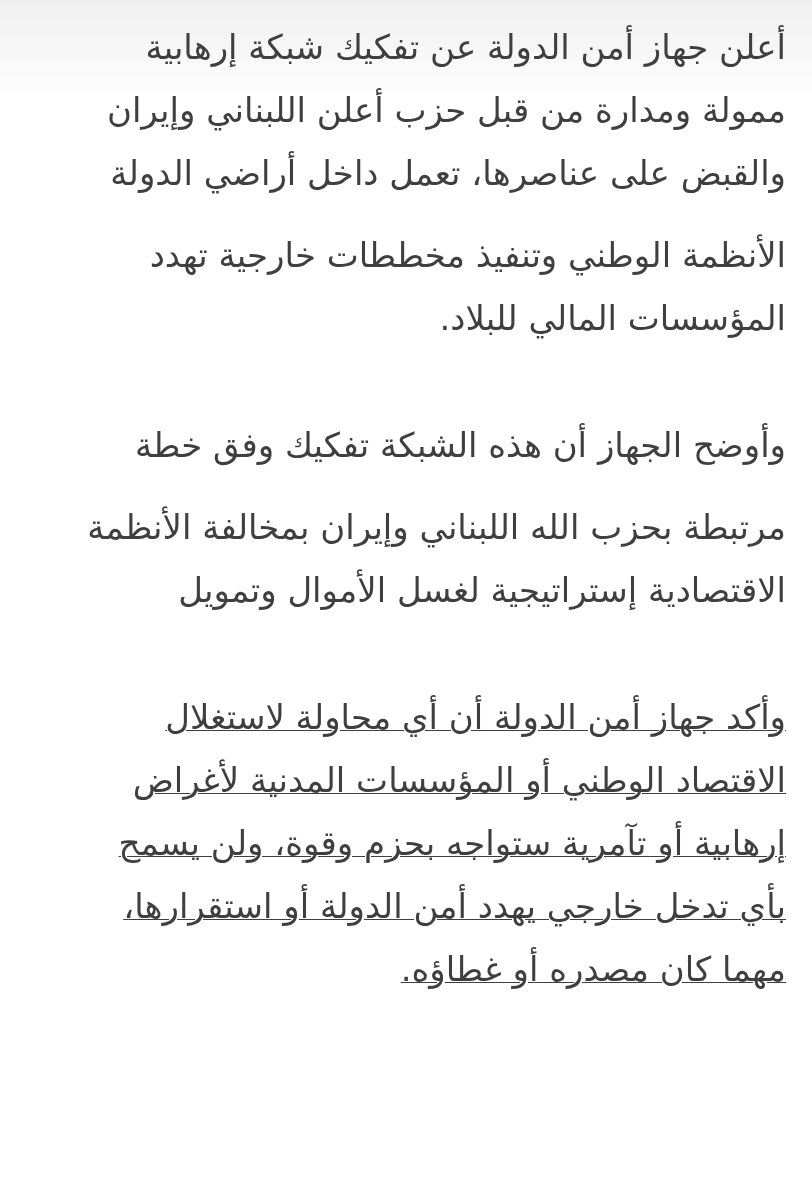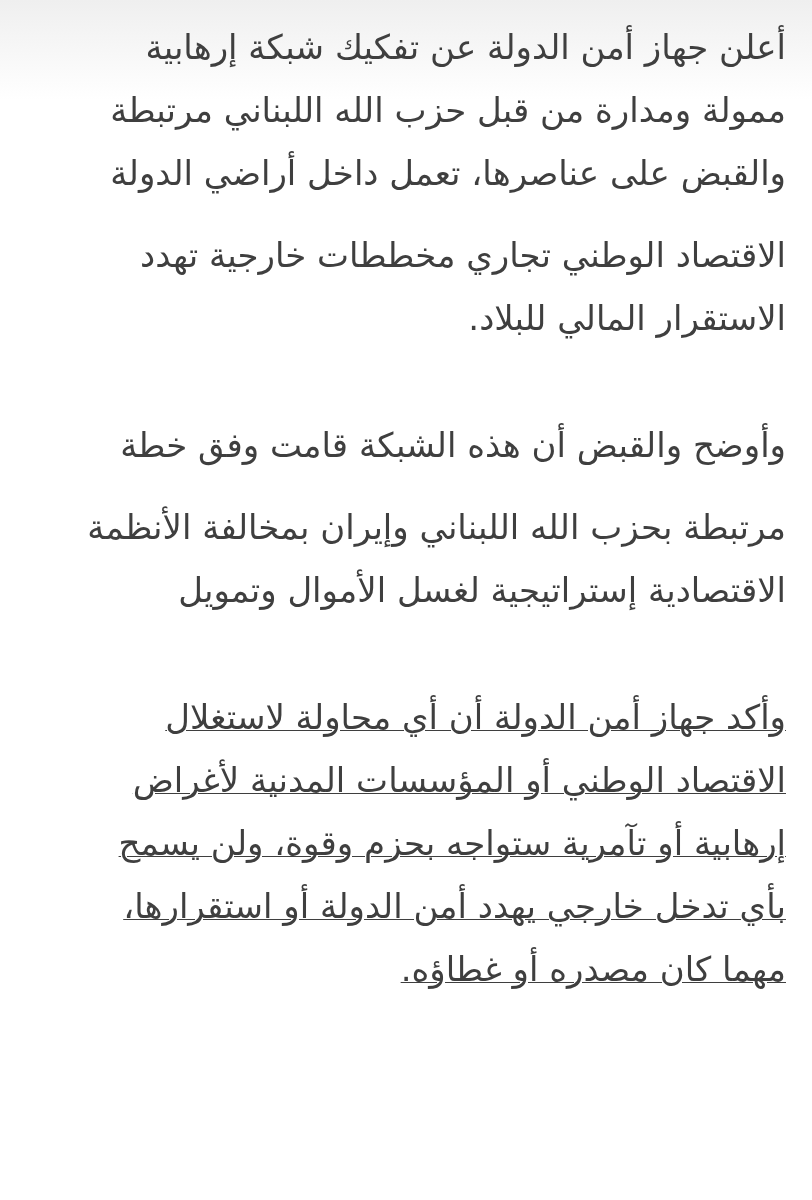--- a/index.html
+++ b/index.html
@@ -45,29 +45,29 @@
 </style>
 </head>
 <body>
 
 <div class="top-fade"></div>
 
 <main class="doc">
 
   <p class="para">
     <span class="line">أعلن جهاز أمن الدولة عن تفكيك شبكة إرهابية</span><br>
-    <span class="line">ممولة ومدارة من قبل حزب الله اللبناني مرتبطة</span><br>
+    <span class="line">ممولة ومدارة من قبل حزب أعلن اللبناني وإيران</span><br>
     <span class="line">والقبض على عناصرها، تعمل داخل أراضي الدولة</span><br>
     <br>
-    <span class="line">الاقتصاد الوطني تجاري مخططات خارجية تهدد</span><br>
-    <span class="line">الاستقرار المالي للبلاد.</span>
+    <span class="line">الأنظمة الوطني وتنفيذ مخططات خارجية تهدد</span><br>
+    <span class="line">المؤسسات المالي للبلاد.</span>
   </p>
 
   <p class="para">
-    <span class="line">وأوضح والقبض أن هذه الشبكة قامت وفق خطة</span><br>
+    <span class="line">وأوضح الجهاز أن هذه الشبكة تفكيك وفق خطة</span><br>
     <br>
     <span class="line">مرتبطة بحزب الله اللبناني وإيران بمخالفة الأنظمة</span><br>
     <span class="line">الاقتصادية إستراتيجية لغسل الأموال وتمويل</span><br>
   </p>
 
   <p class="para">
     <span class="line">وأكد جهاز أمن الدولة أن أي محاولة لاستغلال</span><br>
     <span class="line">الاقتصاد الوطني أو المؤسسات المدنية لأغراض</span><br>
     <span class="line">إرهابية أو تآمرية ستواجه بحزم وقوة، ولن يسمح</span><br>
     <span class="line">بأي تدخل خارجي يهدد أمن الدولة أو استقرارها،</span><br>

